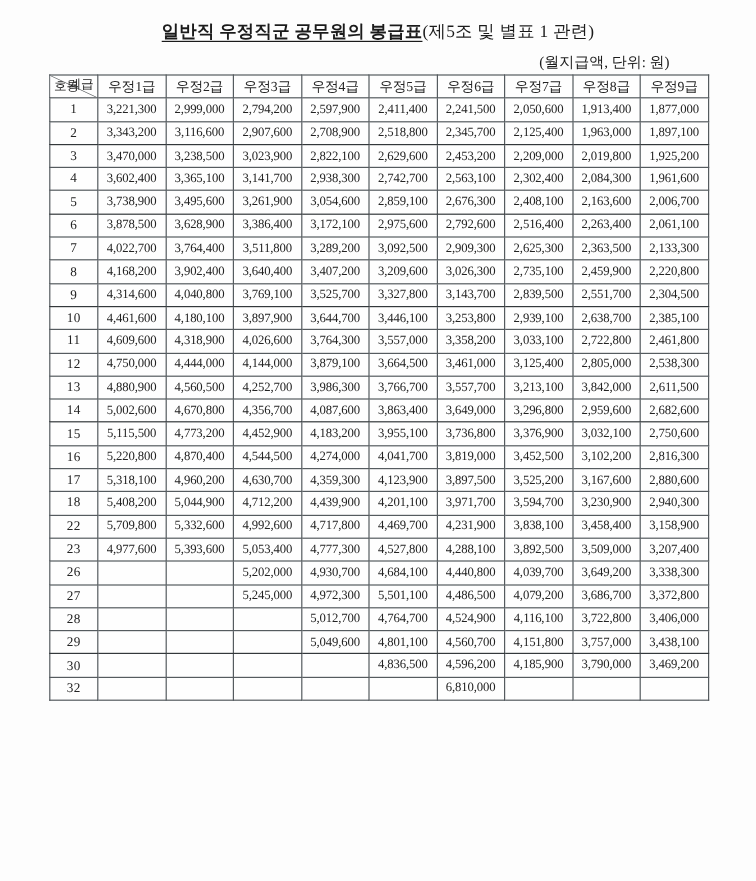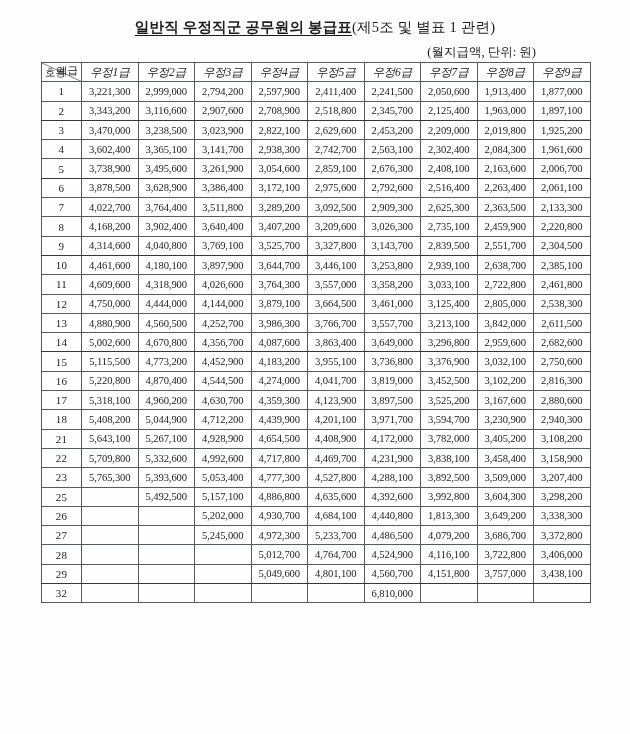--- a/index.html
+++ b/index.html
@@ -44,21 +44,21 @@
   }
   .title-suffix {
     font-weight: 500;
   }
 
   .subtitle-row {
     position: absolute;
     top: 44px;
     left: 0;
     width: 630px;
-    padding-right: 94px;
+    padding-right: 72px;
     box-sizing: border-box;
     text-align: right;
     font-size: 12.5px;
     line-height: 16px;
     white-space: nowrap;
   }
 
   
   .table-wrap {
     position: absolute;
@@ -121,21 +121,20 @@
     left: 3px;
     font-size: 10.5px;
     line-height: 12px;
   }
 
   th.grade-head {
     height: 45px;
     font-size: 11.5px;
     font-weight: 400;
     letter-spacing: -0.2px;
-    font-style: italic;
   }
 
   td.step-no {
     font-size: 11px;
     letter-spacing: 0.3px;
   }
   td.amount {
     font-size: 10.6px;
     letter-spacing: -0.1px;
     font-variant-numeric: lining-nums;
@@ -401,86 +400,62 @@
             <td class="amount">5,044,900</td>
             <td class="amount">4,712,200</td>
             <td class="amount">4,439,900</td>
             <td class="amount">4,201,100</td>
             <td class="amount">3,971,700</td>
             <td class="amount">3,594,700</td>
             <td class="amount">3,230,900</td>
             <td class="amount">2,940,300</td>
           </tr>
           <tr>
-            <td class="step-no">21</td>
-            <td class="amount">5,643,100</td>
-            <td class="amount">5,267,100</td>
-            <td class="amount">4,928,900</td>
-            <td class="amount">4,654,500</td>
-            <td class="amount">4,408,900</td>
-            <td class="amount">4,172,000</td>
-            <td class="amount">3,782,000</td>
-            <td class="amount">3,405,200</td>
-            <td class="amount">3,108,200</td>
-          </tr>
-          <tr>
             <td class="step-no">22</td>
             <td class="amount">5,709,800</td>
             <td class="amount">5,332,600</td>
             <td class="amount">4,992,600</td>
             <td class="amount">4,717,800</td>
             <td class="amount">4,469,700</td>
             <td class="amount">4,231,900</td>
             <td class="amount">3,838,100</td>
             <td class="amount">3,458,400</td>
             <td class="amount">3,158,900</td>
           </tr>
           <tr>
             <td class="step-no">23</td>
-            <td class="amount">5,765,300</td>
+            <td class="amount">4,977,600</td>
             <td class="amount">5,393,600</td>
             <td class="amount">5,053,400</td>
             <td class="amount">4,777,300</td>
             <td class="amount">4,527,800</td>
             <td class="amount">4,288,100</td>
             <td class="amount">3,892,500</td>
             <td class="amount">3,509,000</td>
             <td class="amount">3,207,400</td>
           </tr>
           <tr>
-            <td class="step-no">25</td>
-            <td class="amount empty"></td>
-            <td class="amount">5,492,500</td>
-            <td class="amount">5,157,100</td>
-            <td class="amount">4,886,800</td>
-            <td class="amount">4,635,600</td>
-            <td class="amount">4,392,600</td>
-            <td class="amount">3,992,800</td>
-            <td class="amount">3,604,300</td>
-            <td class="amount">3,298,200</td>
-          </tr>
-          <tr>
             <td class="step-no">26</td>
             <td class="amount empty"></td>
             <td class="amount empty"></td>
             <td class="amount">5,202,000</td>
             <td class="amount">4,930,700</td>
             <td class="amount">4,684,100</td>
             <td class="amount">4,440,800</td>
-            <td class="amount">1,813,300</td>
+            <td class="amount">4,039,700</td>
             <td class="amount">3,649,200</td>
             <td class="amount">3,338,300</td>
           </tr>
           <tr>
             <td class="step-no">27</td>
             <td class="amount empty"></td>
             <td class="amount empty"></td>
             <td class="amount">5,245,000</td>
             <td class="amount">4,972,300</td>
-            <td class="amount">5,233,700</td>
+            <td class="amount">5,501,100</td>
             <td class="amount">4,486,500</td>
             <td class="amount">4,079,200</td>
             <td class="amount">3,686,700</td>
             <td class="amount">3,372,800</td>
           </tr>
           <tr>
             <td class="step-no">28</td>
             <td class="amount empty"></td>
             <td class="amount empty"></td>
             <td class="amount empty"></td>
@@ -497,20 +472,32 @@
             <td class="amount empty"></td>
             <td class="amount empty"></td>
             <td class="amount">5,049,600</td>
             <td class="amount">4,801,100</td>
             <td class="amount">4,560,700</td>
             <td class="amount">4,151,800</td>
             <td class="amount">3,757,000</td>
             <td class="amount">3,438,100</td>
           </tr>
           <tr>
+            <td class="step-no">30</td>
+            <td class="amount empty"></td>
+            <td class="amount empty"></td>
+            <td class="amount empty"></td>
+            <td class="amount empty"></td>
+            <td class="amount">4,836,500</td>
+            <td class="amount">4,596,200</td>
+            <td class="amount">4,185,900</td>
+            <td class="amount">3,790,000</td>
+            <td class="amount">3,469,200</td>
+          </tr>
+          <tr>
             <td class="step-no">32</td>
             <td class="amount empty"></td>
             <td class="amount empty"></td>
             <td class="amount empty"></td>
             <td class="amount empty"></td>
             <td class="amount empty"></td>
             <td class="amount">6,810,000</td>
             <td class="amount empty"></td>
             <td class="amount empty"></td>
             <td class="amount empty"></td>

